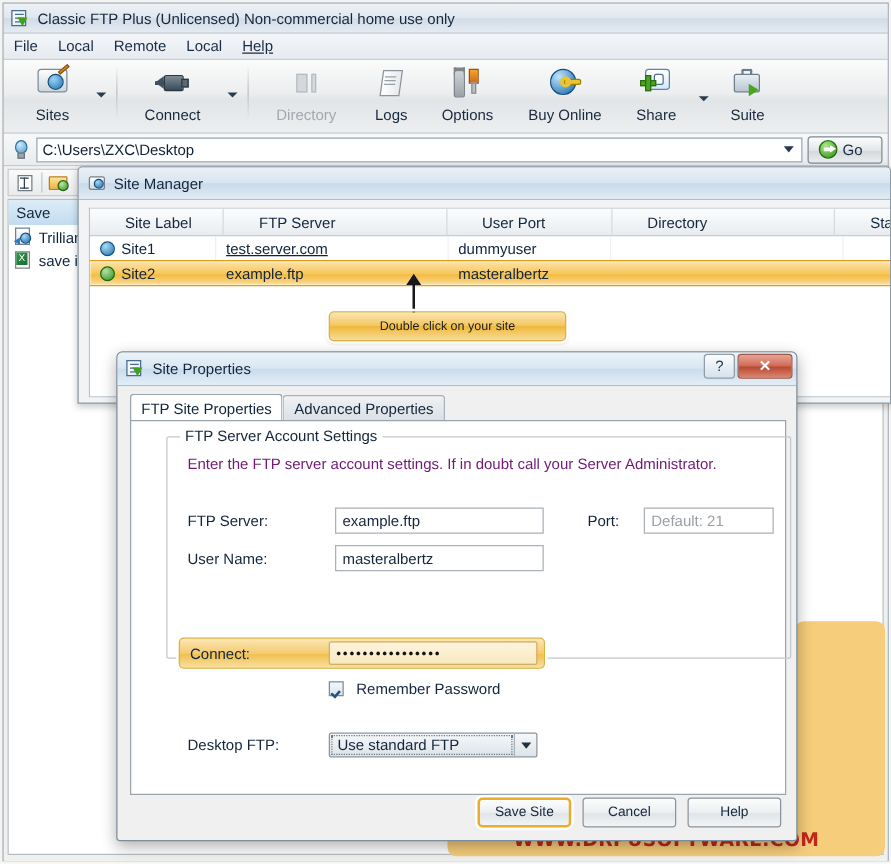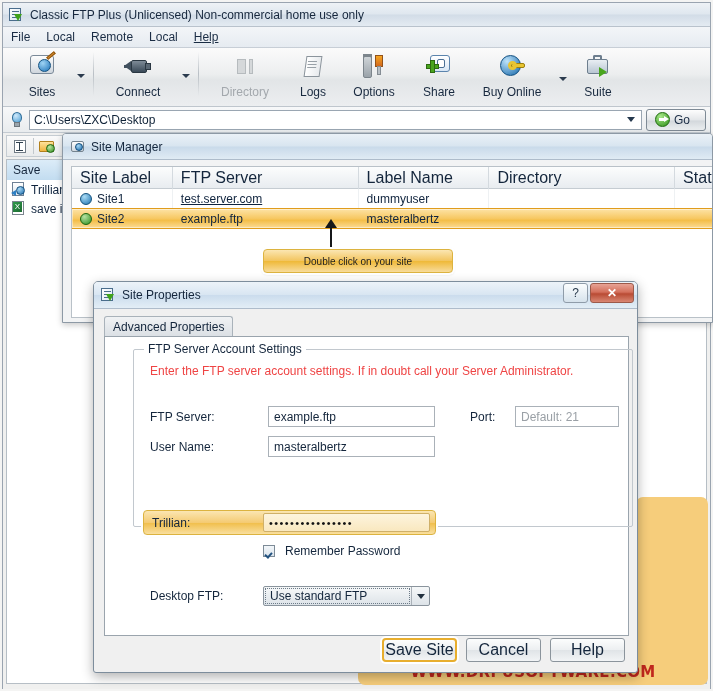--- a/index.html
+++ b/index.html
@@ -235,22 +235,22 @@
   .sm-ico .cam{position:absolute;left:1px;top:2px;width:13px;height:11px;border-radius:2px;
     background:linear-gradient(to bottom,#fdfdfd,#d1d9e1);border:1px solid #74838f;}
   .sm-ico .gl{position:absolute;left:5px;top:4px;width:8px;height:8px;border-radius:50%;
     background:radial-gradient(circle at 34% 28%,#a8d8f5,#1f6fae);border:1px solid #144e7d;}
   #sm-body-clip{
     position:absolute;left:8px;top:32px;right:0;height:152px;overflow:hidden;
   }
   #sm-table{width:700px;background:#ffffff;border:1px solid #b9c1c8;border-right:none;height:152px;}
   #sm-head{height:22px;display:flex;background:linear-gradient(to bottom,#fcfdfd,#e8ecf0);
     border-bottom:1px solid #c5ccd2;}
-  #sm-head .c{height:22px;display:flex;align-items:center;padding:0 8px;font-size:16px;color:#14263c;
-    border-right:1px solid #d4dadf;}
+  #sm-head .c{height:22px;display:flex;align-items:center;padding:0 8px;font-size:12px;color:#14263c;
+    border-right:1px solid #d4dadf;margin-left:20px;}
   .sm-row{height:19px;display:flex;align-items:center;font-size:12px;position:relative;}
   .sm-row .c{height:19px;display:flex;align-items:center;padding:0 8px;gap:5px;
     border-right:1px solid #eef1f3;overflow:hidden;white-space:nowrap;}
   .sm-row.selected{
     background:linear-gradient(to bottom,#fde3a6,#f6c55b 55%,#f3bb41 56%,#fbdc97);
     border-top:1px solid #e09c1c;border-bottom:1px solid #e09c1c;
     box-shadow:inset 0 0 0 1px rgba(255,255,255,.45);
     height:21px;
   }
   .sm-row.selected .c{height:21px;border-right-color:transparent;}
@@ -322,21 +322,21 @@
     position:absolute;left:10px;top:54px;width:525px;height:300px;
     background:#ffffff;border:1px solid #9aa4ad;
   }
   #sp-group{
     position:absolute;left:12px;top:12px;width:500px;height:178px;
     border:1px solid #c2c8ce;border-radius:2px;margin-left:16px;
   }
   #sp-group-title{
     position:absolute;left:10px;top:-8px;background:#ffffff;padding:0 4px;font-size:12px;color:#14263c;
   }
-  #sp-hint{position:absolute;left:16px;top:14px;font-size:12px;color:#ef4444;}
+  #sp-hint{position:absolute;left:16px;top:14px;font-size:12px;color:#701a75;}
 
   .frm-row{position:absolute;left:16px;display:flex;align-items:center;}
   .frm-label{width:118px;font-size:12px;color:#14263c;}
   .frm-input{
     height:21px;border:1px solid #aab1b8;background:#ffffff;
     display:flex;align-items:center;padding:0 5px;font-size:12px;color:#14263c;
   }
   .frm-input.placeholder{color:#9aa0a6;}
 
   #pw-highlight{
@@ -369,21 +369,21 @@
     border:1px dotted #6d7b88;margin:1px;height:16px;display:flex;align-items:center;}
   #combo .drop{width:18px;height:18px;display:flex;align-items:center;justify-content:center;
     border-left:1px solid #aab1b8;}
   #combo .drop i{width:0;height:0;border-left:4px solid transparent;border-right:4px solid transparent;
     border-top:5px solid #22313f;display:block;}
 
   #sp-buttons{position:absolute;right:12px;bottom:10px;display:flex;gap:9px;align-items:center;}
   .dlg-btn{
     height:24px;min-width:75px;border:1px solid #8b949c;border-radius:3px;
     background:linear-gradient(to bottom,#fcfdfd,#eceff1 50%,#e0e4e7 51%,#f2f4f6);
-    display:flex;align-items:center;justify-content:center;font-size:16px;color:#14263c;
+    display:flex;align-items:center;justify-content:center;font-size:11px;color:#14263c;
   }
   .dlg-btn.default{
     border:2px solid #e8ae2e;border-radius:4px;
     box-shadow:0 0 0 2px #ffffff;
   }
 </style>
 </head>
 <body>
 
 <div id="app-window">
@@ -447,36 +447,36 @@
       </div>
       <div class="tbtn" style="width:70px;">
         <span class="tico ic-opt">
           <span class="wrhead"></span>
             <span class="wr"></span>
             <span class="sd"></span>
             <span class="sdb"></span>
         </span>
         <span class="lbl">Options</span>
       </div>
+      <div class="tbtn" style="width:86px;">
+        <span class="tico ic-buy">
+          <span class="globe"></span>
+            <span class="key"></span>
+            <span class="keyh"></span>
+        </span>
+        <span class="lbl">Buy Online</span>
+      </div>
       <div class="tbtn" style="width:60px;">
         <span class="tico ic-share">
           <span class="sq"></span>
             <span class="thumb"></span>
             <span class="plus-h"></span>
             <span class="plus-v"></span>
         </span>
         <span class="lbl">Share</span>
-      </div>
-      <div class="tbtn" style="width:86px;">
-        <span class="tico ic-buy">
-          <span class="globe"></span>
-            <span class="key"></span>
-            <span class="keyh"></span>
-        </span>
-        <span class="lbl">Buy Online</span>
       </div>
       <div class="caret-btn" style="align-items:flex-start;padding-top:6px;">
         <span class="caret"></span>
       </div>
       <div class="tbtn" style="width:54px;">
         <span class="tico ic-suite">
           <span class="handle"></span>
             <span class="case"></span>
             <span class="arw"></span>
         </span>
@@ -547,21 +547,21 @@
         <span class="gl"></span>
     </span>
     <span>Site Manager</span>
   </div>
 
   <div id="sm-body-clip">
     <div id="sm-table">
       <div id="sm-head">
         <span class="c" style="width:101px;">Site Label</span>
         <span class="c" style="width:186px;">FTP Server</span>
-        <span class="c" style="width:131px;">Label Name</span>
+        <span class="c" style="width:131px;">User Port</span>
         <span class="c" style="width:186px;">Directory</span>
         <span class="c" style="width:96px;border-right:none;">Status</span>
       </div>
 
       <div class="sm-row">
         <span class="c" style="width:101px;">
           <span class="globe-sm blue"></span>
           <span>Site1</span>
         </span>
         <span class="c" style="width:186px;text-decoration:underline;">test.server.com</span>
@@ -599,20 +599,21 @@
         <span class="arw"></span>
     </span>
     <span>Site Properties</span>
     <span class="sp-win-btns">
       <span class="wb help">?</span>
       <span class="wb close">✕</span>
     </span>
   </div>
 
   <div id="sp-tabs">
+    <span class="sp-tab active">FTP Site Properties</span>
     <span class="sp-tab">Advanced Properties</span>
   </div>
 
   <div id="sp-tabpanel">
 
     <div id="sp-group">
       <span id="sp-group-title">FTP Server Account Settings</span>
       <span id="sp-hint">Enter the FTP server account settings. If in doubt call your Server Administrator.</span>
 
       <div class="frm-row" style="top:56px;">
@@ -622,21 +623,21 @@
         <span style="font-size:12px;color:#14263c;width:45px;">Port:</span>
         <span class="frm-input placeholder" style="width:104px;">Default: 21</span>
       </div>
 
       <div class="frm-row" style="top:86px;">
         <span class="frm-label">User Name:</span>
         <span class="frm-input" style="width:167px;">masteralbertz</span>
       </div>
 
       <div id="pw-highlight"></div>
-      <span id="pw-label">Trillian:</span>
+      <span id="pw-label">Connect:</span>
       <div id="pw-input">••••••••••••••••</div>
 
       <div class="frm-row" style="top:194px;left:129px;gap:10px;">
         <span class="chk"></span>
         <span style="font-size:12px;color:#14263c;">Remember Password</span>
       </div>
 
       <span style="position:absolute;left:16px;top:239px;font-size:12px;color:#14263c;">Desktop FTP:</span>
       <div id="combo">
         <span class="txt">Use standard FTP</span>

